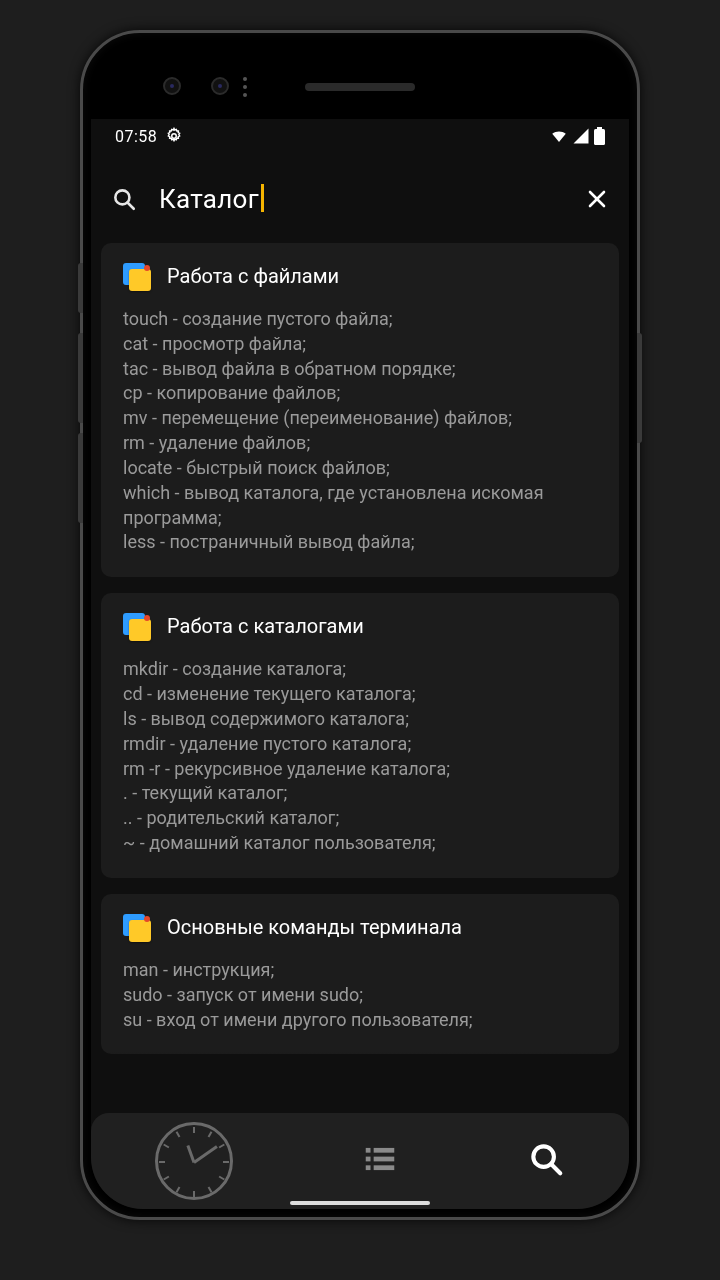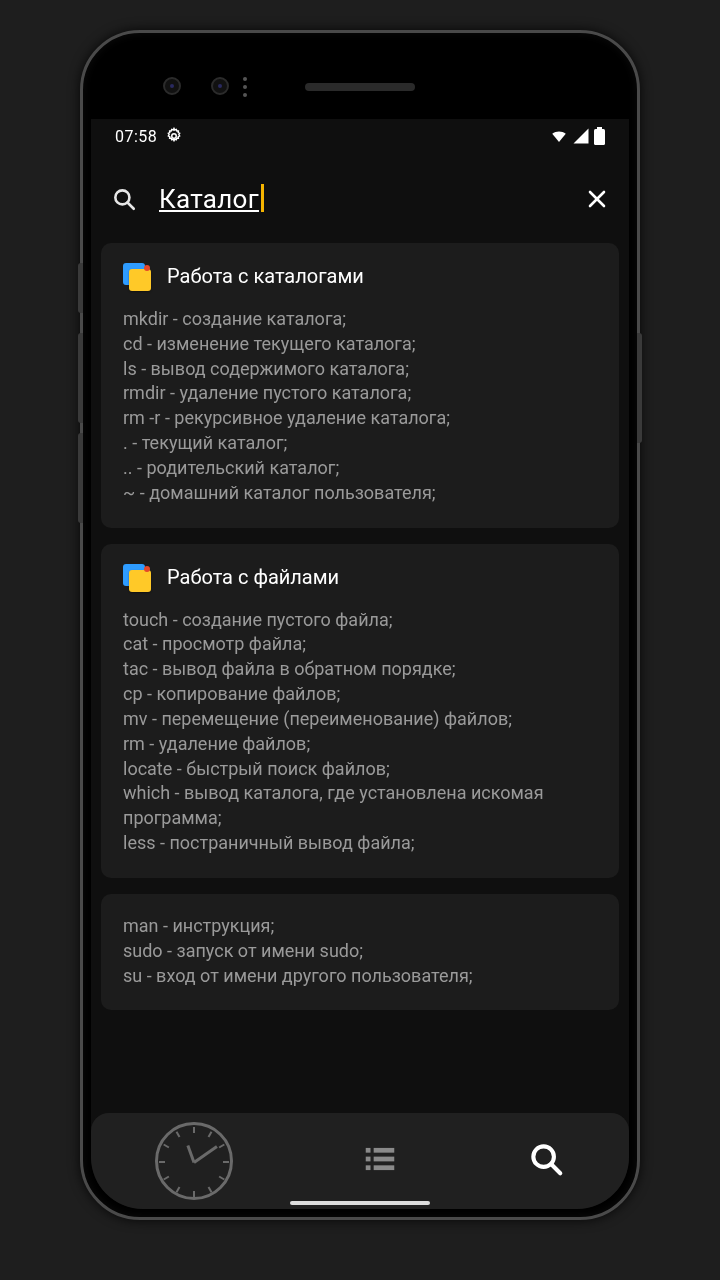--- a/index.html
+++ b/index.html
@@ -31,21 +31,21 @@
   
   .statusbar { height: 34px; display: flex; align-items: center; padding: 0 24px; color: #fff; font-size: 16px; }
   .statusbar .time { font-weight: 400; letter-spacing: .5px; }
   .statusbar .gear { margin-left: 8px; display:inline-flex; }
   .statusbar .spacer { flex: 1; }
   .statusbar .tri, .statusbar .wifi, .statusbar .batt { margin-left: 4px; display:inline-flex; }
 
   
   .search-header { height: 64px; display: flex; align-items: center; padding: 0 20px; margin-top: 14px; }
   .search-header .icon-search { width: 26px; height: 26px; color: #e6e6e6; margin-right: 22px; }
-  .search-header .query { color: #fff; font-size: 26px; letter-spacing: .3px; position: relative; text-decoration: underline; }
+  .search-header .query { color: #fff; font-size: 26px; letter-spacing: .3px; position: relative; }
   .search-header .cursor { display:inline-block; width:3px; height:28px; background:#f5b400; vertical-align:-4px; margin-left:2px; animation: blink 1s step-end infinite;}
   @keyframes blink { 50% { opacity: 0; } }
   .search-header .spacer { flex:1; }
   .search-header .icon-close { width: 24px; height: 24px; color: #fff; cursor:pointer; }
 
   
   .content { flex: 1; overflow: hidden; padding: 12px 10px 0; position: relative; }
   .card { background: #1c1c1c; border-radius: 10px; padding: 20px 22px 22px; margin-bottom: 16px; }
   .card-header { display:flex; align-items:center; gap: 18px; margin-bottom: 18px; }
   .note-icon { width: 26px; height: 26px; position: relative; }
@@ -153,53 +153,61 @@
 
         <div class="content">
 
           <div class="card">
             <div class="card-header">
               <div class="note-icon">
                 <div class="note-back"></div>
                   <div class="note-front"></div>
                   <div class="note-pin"></div>
               </div>
-              <div class="card-title">Работа с каталогами</div>
-            </div>
-            <div class="card-body">mkdir - создание каталога;
-cd - изменение текущего каталога;
-ls - вывод содержимого каталога;
-rmdir - удаление пустого каталога;
-rm -r - рекурсивное удаление каталога;
-. - текущий каталог;
-.. - родительский каталог;
-~ - домашний каталог пользователя;</div>
-          </div>
-
-          <div class="card">
-            <div class="card-header">
-              <div class="note-icon">
-                <div class="note-back"></div>
-                  <div class="note-front"></div>
-                  <div class="note-pin"></div>
-              </div>
               <div class="card-title">Работа с файлами</div>
             </div>
             <div class="card-body">touch - создание пустого файла;
 cat - просмотр файла;
 tac - вывод файла в обратном порядке;
 cp - копирование файлов;
 mv - перемещение (переименование) файлов;
 rm - удаление файлов;
 locate - быстрый поиск файлов;
 which - вывод каталога, где установлена искомая программа;
 less - постраничный вывод файла;</div>
           </div>
 
           <div class="card">
+            <div class="card-header">
+              <div class="note-icon">
+                <div class="note-back"></div>
+                  <div class="note-front"></div>
+                  <div class="note-pin"></div>
+              </div>
+              <div class="card-title">Работа с каталогами</div>
+            </div>
+            <div class="card-body">mkdir - создание каталога;
+cd - изменение текущего каталога;
+ls - вывод содержимого каталога;
+rmdir - удаление пустого каталога;
+rm -r - рекурсивное удаление каталога;
+. - текущий каталог;
+.. - родительский каталог;
+~ - домашний каталог пользователя;</div>
+          </div>
+
+          <div class="card">
+            <div class="card-header">
+              <div class="note-icon">
+                <div class="note-back"></div>
+                  <div class="note-front"></div>
+                  <div class="note-pin"></div>
+              </div>
+              <div class="card-title">Основные команды терминала</div>
+            </div>
             <div class="card-body">man - инструкция;
 sudo - запуск от имени sudo;
 su - вход от имени другого пользователя;</div>
           </div>
 
           <div class="fade-overlay"></div>
         </div>
 
         <div class="bottom-nav">
           <div class="nav-icon">

